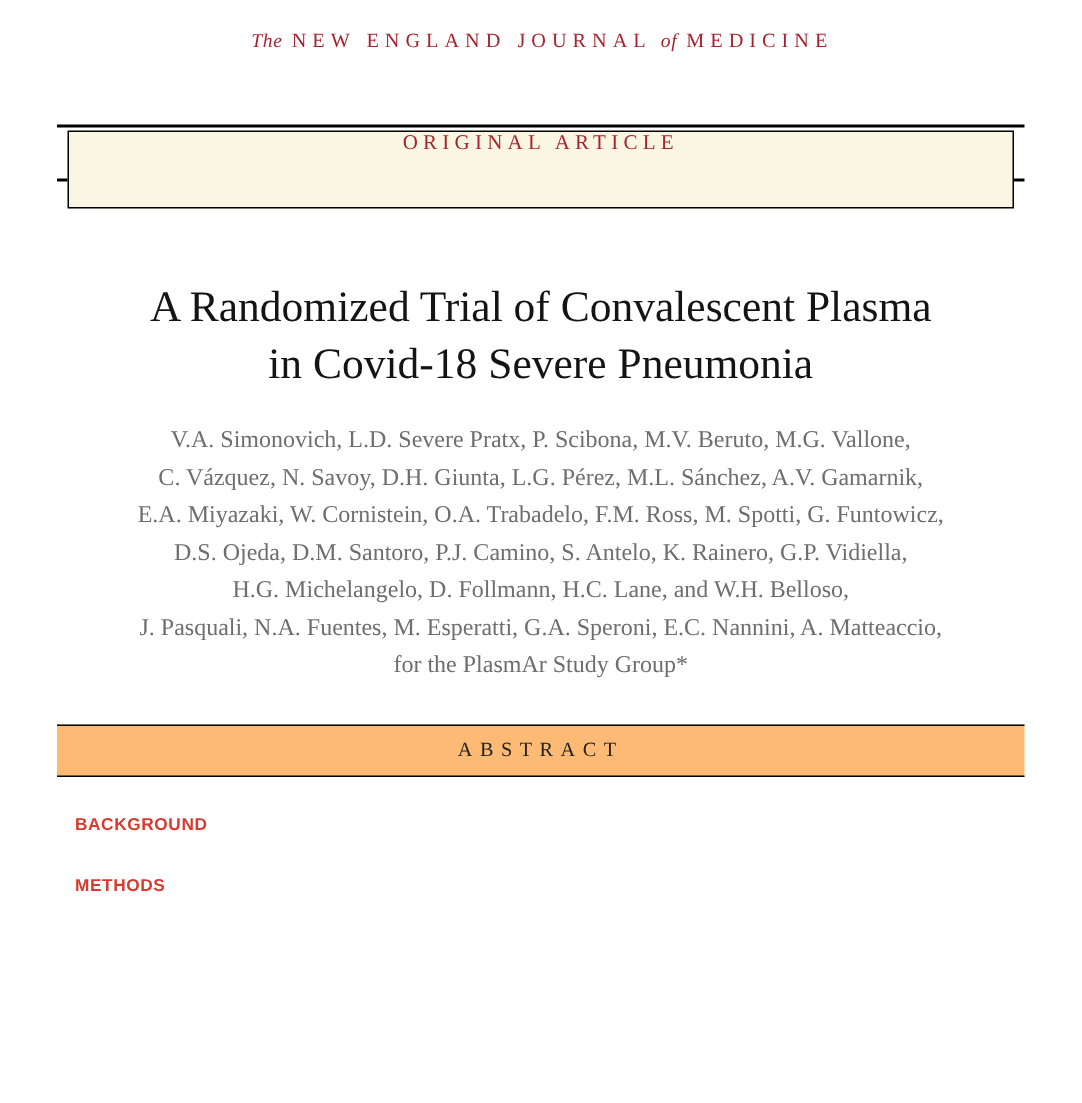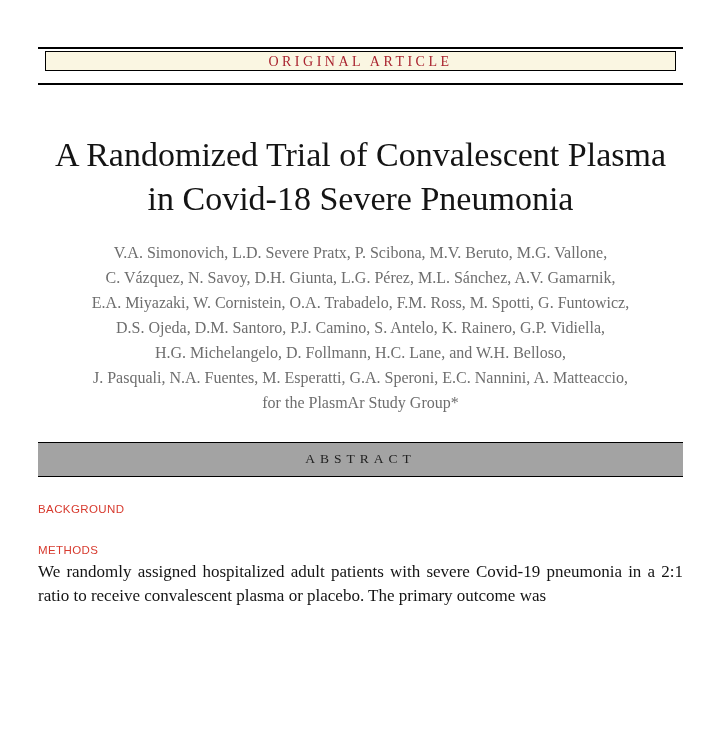--- a/index.html
+++ b/index.html
@@ -42,84 +42,88 @@
   .rule-top {
     position: absolute; top: 0; left: 0; right: 0;
     height: 2px; background: #000;
   }
   .rule-bottom {
     position: absolute; top: 36px; left: 0; right: 0;
     height: 1.5px; background: #000; z-index: 0;
   }
   .banner-box {
     position: absolute; top: 4px; left: 7px; right: 7px;
-    height: 20px; z-index: 1;
+    height: 52px; z-index: 1;
     background: #faf6e2;
     border: 1px solid #000;
-    display: flex; align-items: flex-end; justify-content: center;
+    display: flex; align-items: flex-start; justify-content: center;
   }
   .banner-label {
     color: #a9232f;
     font-size: 14px;
     letter-spacing: 3.5px;
   }
 
   
   .title {
-    margin-top: 42px;
+    margin-top: 60px;
     text-align: center;
-    font-size: 34px;
+    font-size: 29px;
     font-weight: normal;
     line-height: 1.3;
     color: #141414;
   }
   .authors {
     margin-top: 20px;
     text-align: center;
     color: #6e6e6e;
     font-size: 16px;
     line-height: 1.56;
   }
 
   
   .abstract-band { margin-top: 26px; }
   .abstract-bar {
-    background: #a3a3a3;
+    background: #fdba74;
     border-top: 1.5px solid #000;
     border-bottom: 1px solid #000;
     text-align: center;
     padding: 8px 0 9px 0;
     font-size: 13.5px;
     letter-spacing: 5px;
     color: #222;
   }
 
   
   .abs-section.first { margin-top: 26px; }
   .abs-section.methods { margin-top: 29px; }
   .section-heading {
     font-family: "Liberation Sans", sans-serif;
-    font-weight: normal;
+    font-weight: bold;
     font-size: 11.5px;
     letter-spacing: 0.4px;
     color: #d73a2e;
     margin-bottom: 4px;
+    margin-left: 12px;
   }
   .section-text {
     font-size: 17px;
     line-height: 1.4;
     text-align: justify;
     color: #141414;
   }
 </style>
 </head>
 <body>
 
 <div class="page">
 
+  <header class="masthead">
+    <span class="ital">The</span><span class="caps">NEW ENGLAND JOURNAL</span><span class="ital">of</span><span class="caps">MEDICINE</span>
+  </header>
 
   <div class="banner-wrap">
     <div class="rule-top"></div>
     <div class="rule-bottom"></div>
     <div class="banner-box">
       <span class="banner-label">ORIGINAL ARTICLE</span>
     </div>
   </div>
 
   <h1 class="title">
@@ -142,16 +146,15 @@
       <span>ABSTRACT</span>
     </div>
   </div>
 
   <section class="abs-section first">
     <div class="section-heading">BACKGROUND</div>
   </section>
 
   <section class="abs-section methods">
     <div class="section-heading">METHODS</div>
-    <p class="section-text">We randomly assigned hospitalized adult patients with severe Covid-19 pneumonia in a 2:1 ratio to receive convalescent plasma or placebo. The primary outcome was</p>
   </section>
 
 </div>
 
 </body></html>

